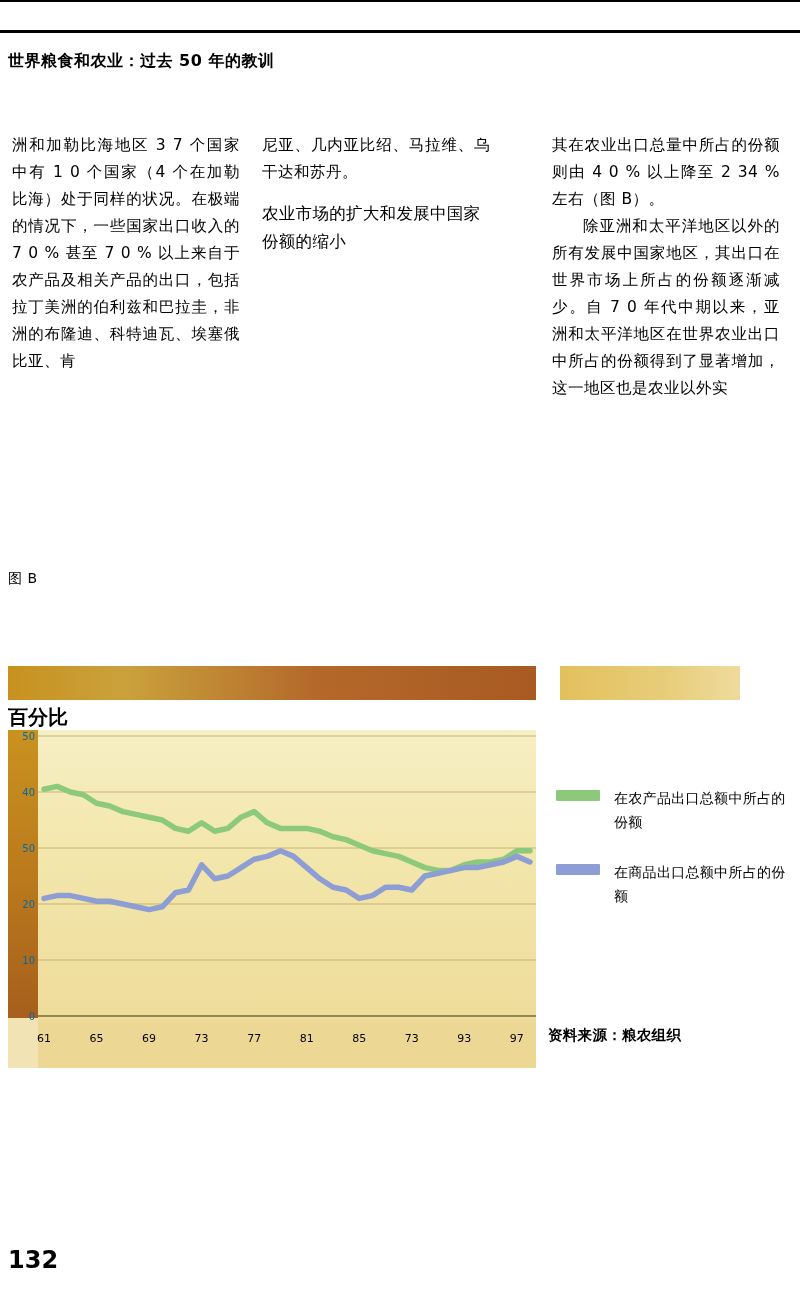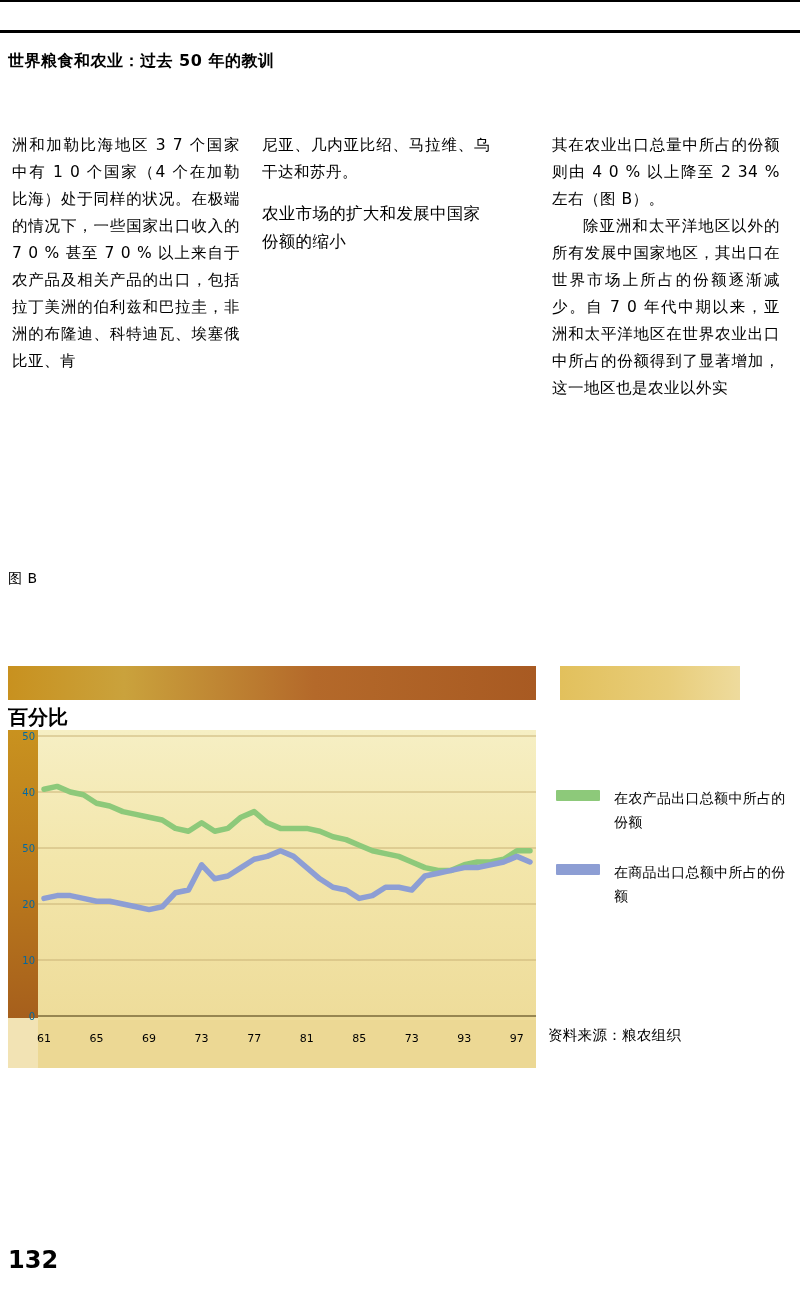--- a/index.html
+++ b/index.html
@@ -191,21 +191,21 @@
   }
   .legend-text {
     font-size: 14px;
     line-height: 24px;
     letter-spacing: 0.3px;
   }
   .source {
     position: absolute;
     left: 548px; top: 456px;
     font-size: 14.5px;
-    font-weight: normal;
+    font-weight: bold;
     letter-spacing: 0.3px;
   }
 
   
   .folio {
     position: absolute;
     left: 8px; top: 1246px;
     font-size: 24px;
     font-weight: bold;
   }

